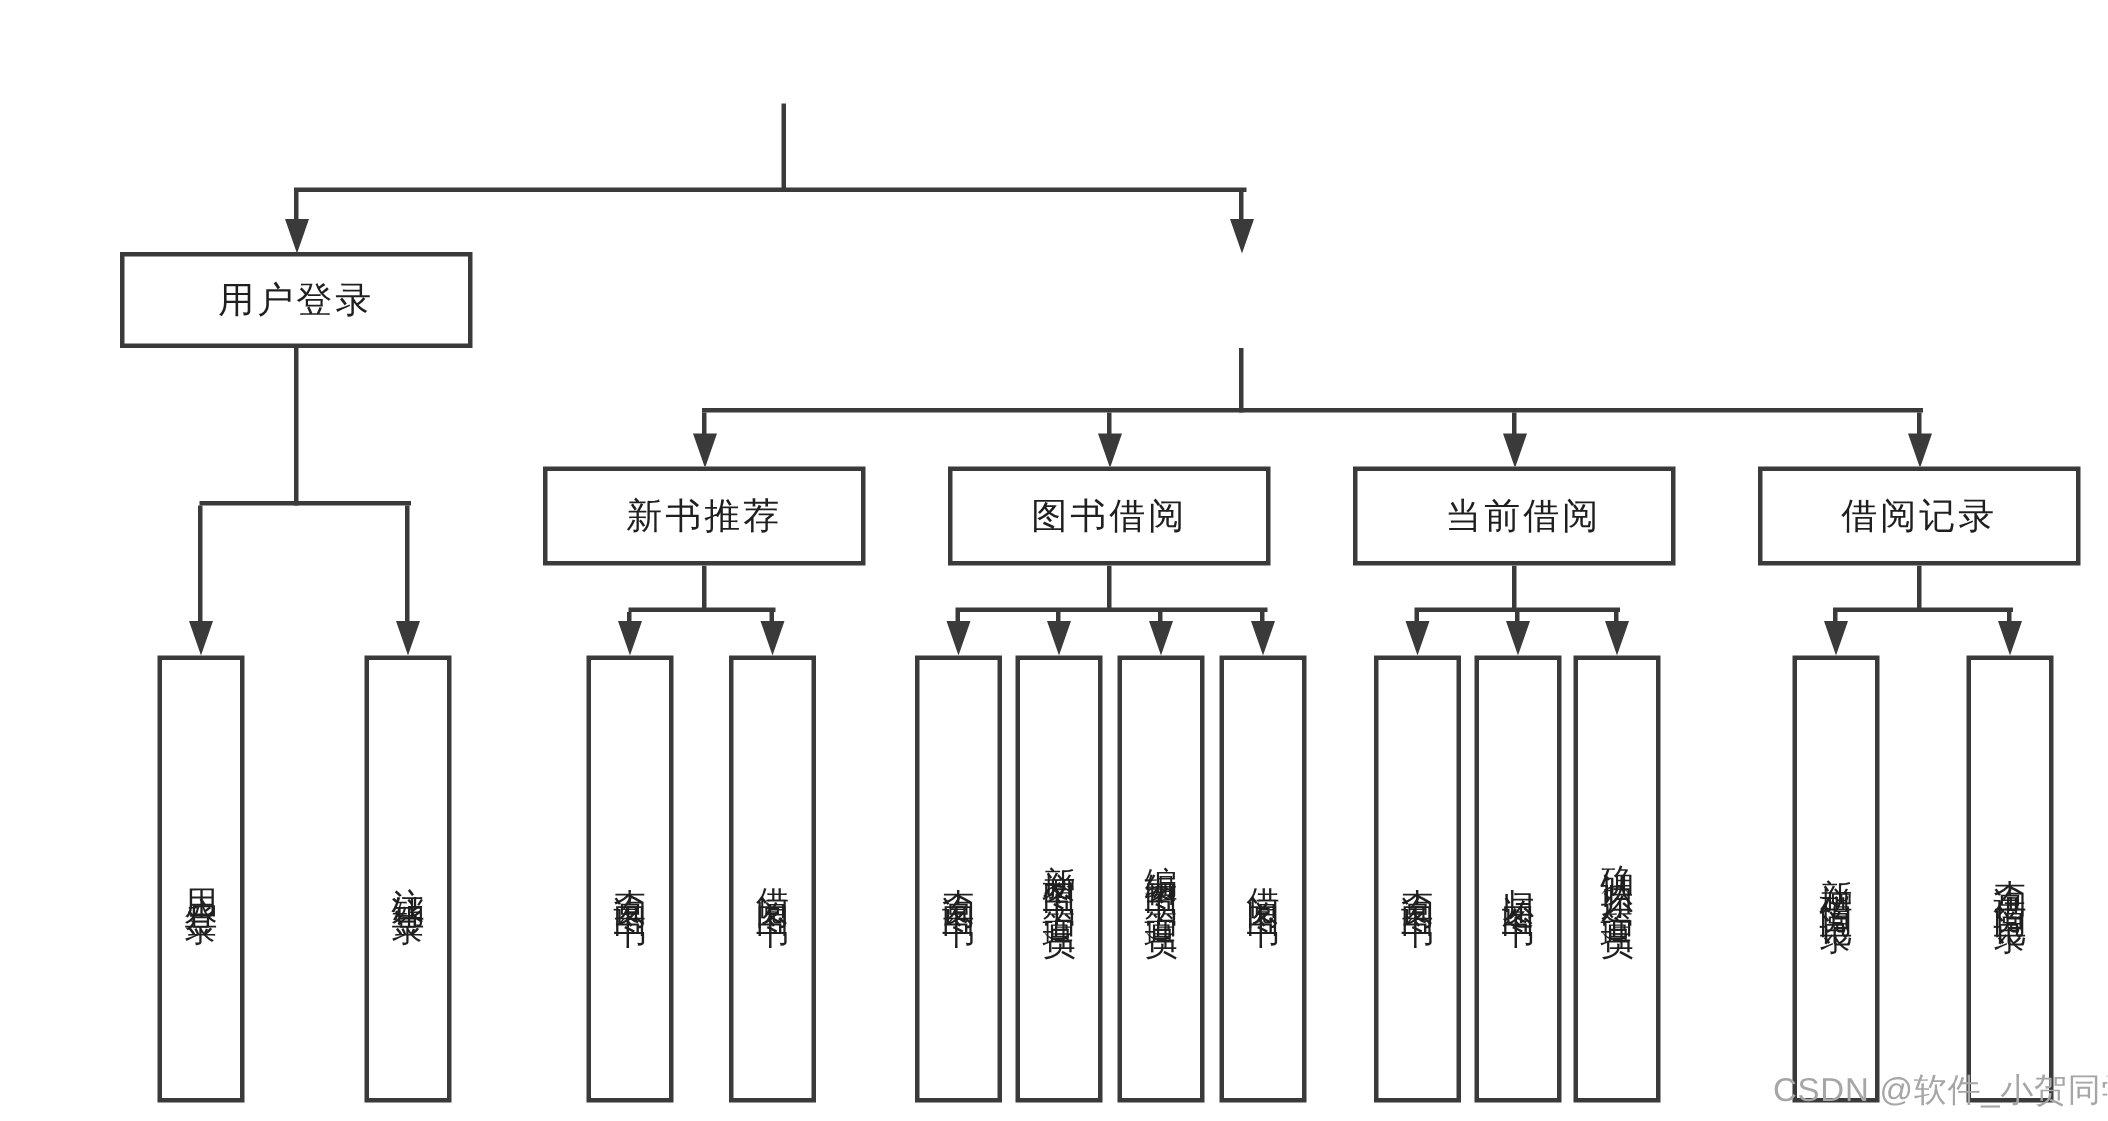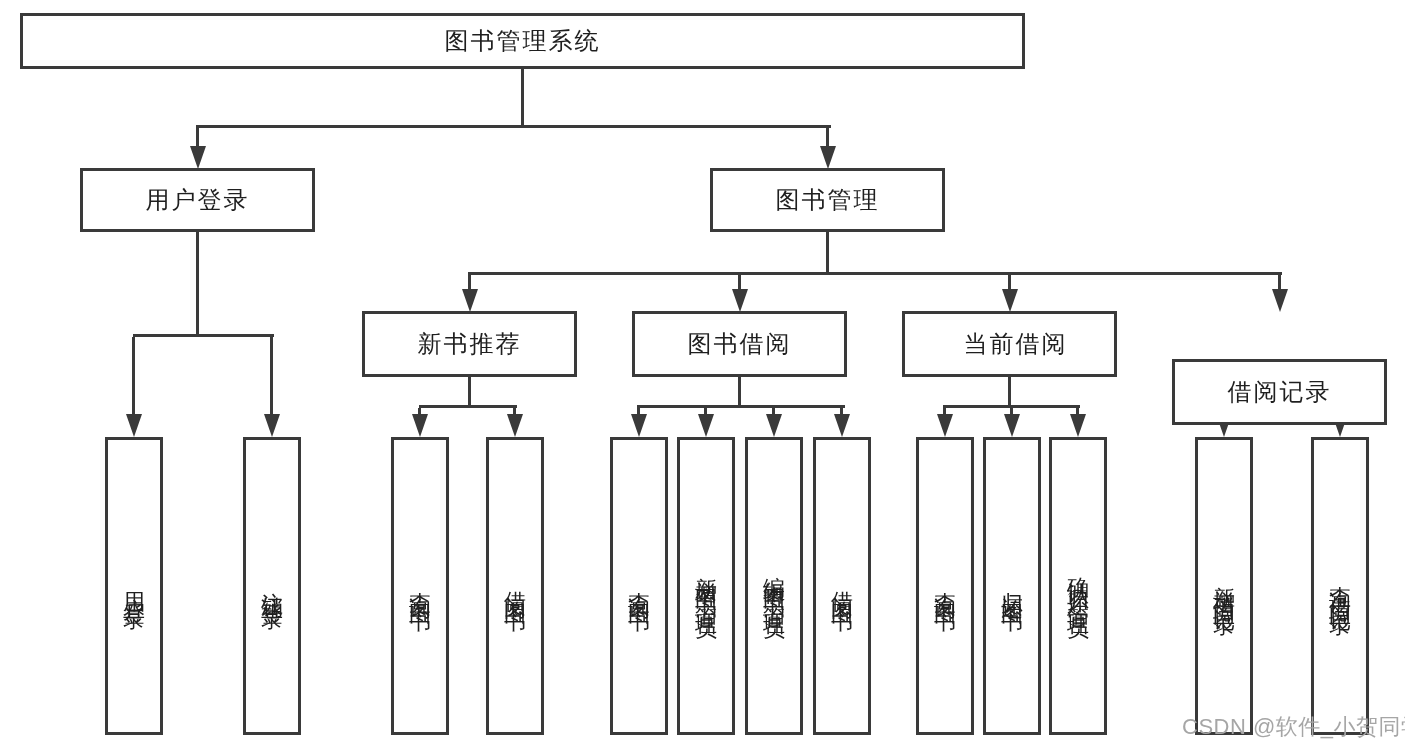--- a/index.html
+++ b/index.html
@@ -116,41 +116,35 @@
   <div class="arrow" style="left:1004px;top:414px;"></div>
   <div class="arrow" style="left:1070px;top:414px;"></div>
 
   <div class="line" style="left:1278px;top:377px;width:3px;height:31px;"></div>
   <div class="line" style="left:1222px;top:405px;width:120px;height:3px;"></div>
   <div class="line" style="left:1222px;top:408px;width:3px;height:9px;"></div>
   <div class="line" style="left:1338px;top:408px;width:3px;height:9px;"></div>
   <div class="arrow" style="left:1216px;top:414px;"></div>
   <div class="arrow" style="left:1332px;top:414px;"></div>
 
-  <div class="node hlabel" style="left:20px;top:13px;width:1005px;height:56px;">
-    <span>图书管理系统</span>
-  </div>
 
   <div class="node hlabel" style="left:80px;top:168px;width:235px;height:64px;">
     <span>用户登录</span>
-  </div>
-  <div class="node hlabel" style="left:710px;top:168px;width:235px;height:64px;">
-    <span>图书管理</span>
   </div>
 
   <div class="node hlabel" style="left:362px;top:311px;width:215px;height:66px;">
     <span>新书推荐</span>
   </div>
   <div class="node hlabel" style="left:632px;top:311px;width:215px;height:66px;">
     <span>图书借阅</span>
   </div>
   <div class="node hlabel" style="left:902px;top:311px;width:215px;height:66px;padding-left:12px;">
     <span>当前借阅</span>
   </div>
-  <div class="node hlabel" style="left:1172px;top:311px;width:215px;height:66px;margin-top:48px;">
+  <div class="node hlabel" style="left:1172px;top:311px;width:215px;height:66px;">
     <span>借阅记录</span>
   </div>
 
   <div class="node leafbox" style="left:105px;top:437px;width:58px;height:298px;">
     <span>用户登录</span>
   </div>
   <div class="node leafbox" style="left:243px;top:437px;width:58px;height:298px;">
     <span>注销登录</span>
   </div>
 

